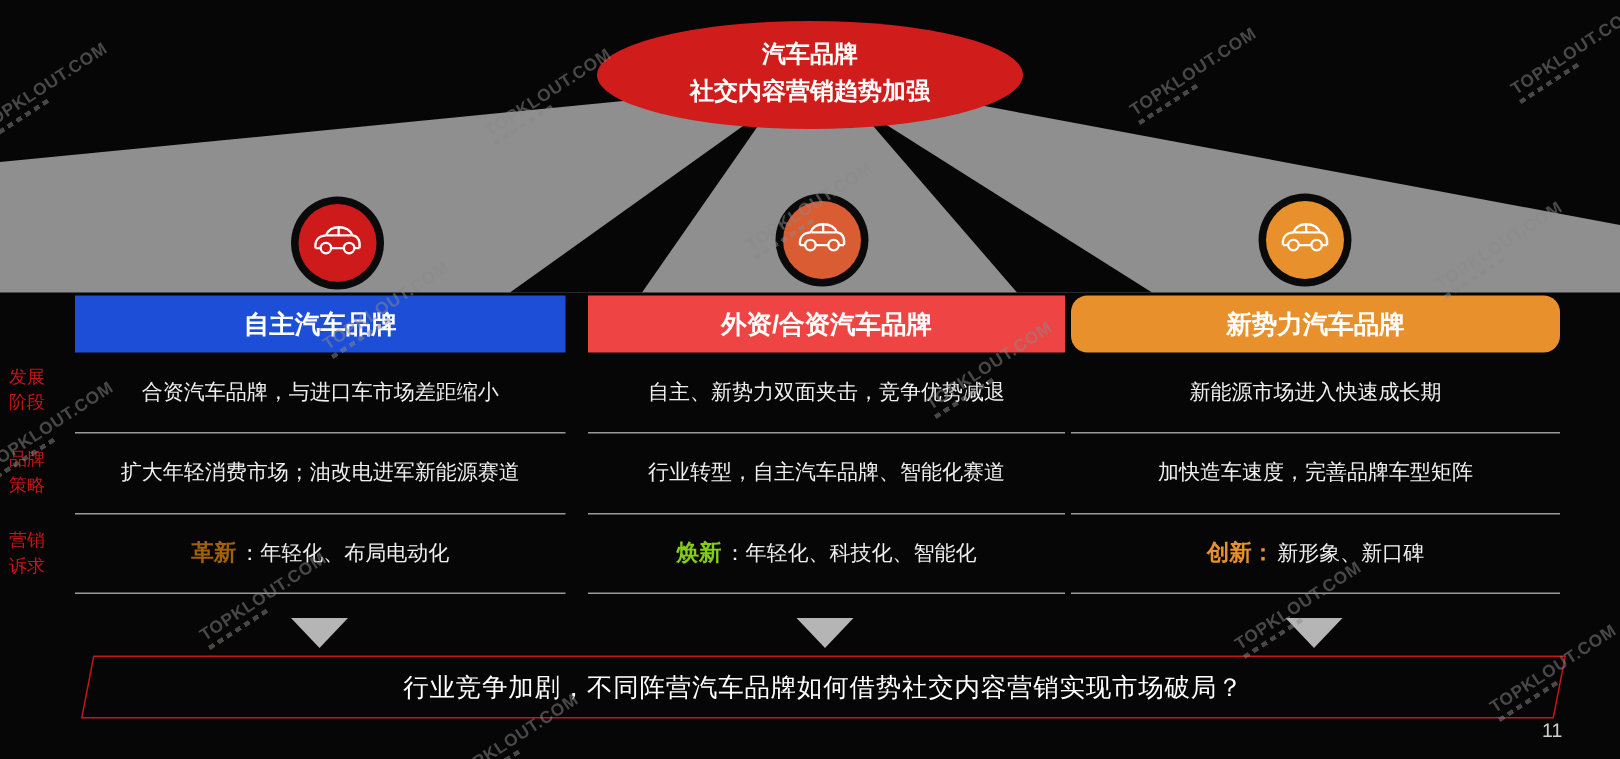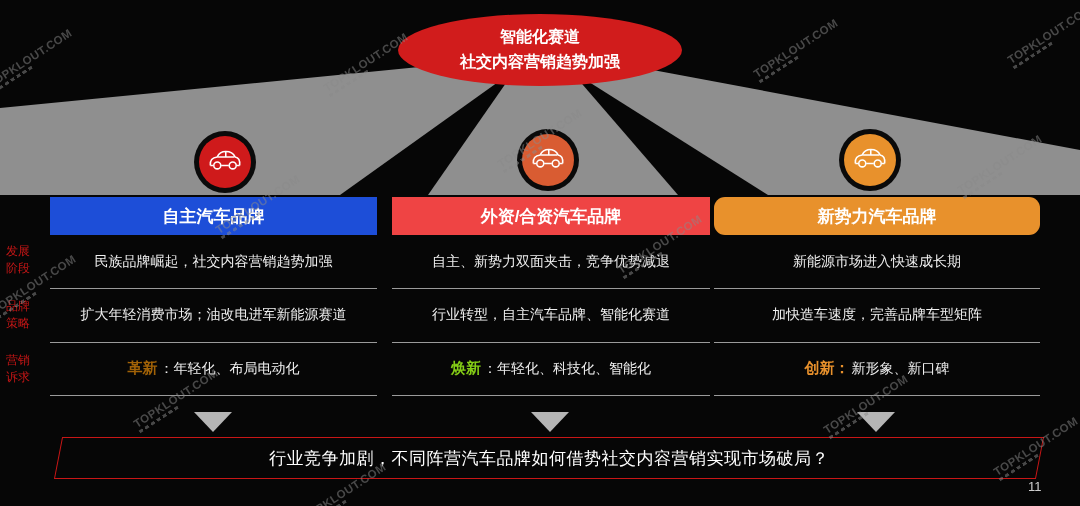--- a/index.html
+++ b/index.html
@@ -44,21 +44,21 @@
 
 <div class="slide">
 
   <svg class="road" width="1080" height="200" viewBox="0 0 1080 200">
     <polygon points="0,108 470,62 610,62 1080,150 1080,195 0,195" fill="#8f8f8f"></polygon>
     <polygon points="515,70 340,195 428,195" fill="#060606"></polygon>
     <polygon points="570,70 678,195 768,195" fill="#060606"></polygon>
   </svg>
 
   <div class="bubble" style="background: rgb(209, 28, 28);">
-    <div>智能化赛道</div>
+    <div>汽车品牌</div>
     <div>社交内容营销趋势加强</div>
   </div>
 
   <div class="circle" style="left: 199px; top: 136px; background: rgb(207, 26, 27);">
     <span>
       <svg viewBox="0 0 44 30" fill="none" stroke="#fff" stroke-width="2">
         <path d="M3 22 Q2 12 12 11 Q15 4 23 4 Q32 4 35 11 Q42 12 41 22"></path>
         <path d="M13 11 L34 11 M23 4 L23 11 M3 22 L7 22 M17 22 L27 22 M37 22 L41 22"></path>
         <circle cx="12" cy="22" r="4.5"></circle>
           <circle cx="32" cy="22" r="4.5"></circle>
@@ -94,21 +94,21 @@
     <div>品牌</div>
     <div>策略</div>
   </div>
   <div class="gutter" style="top: 352px; color: rgb(196, 22, 22);">
     <div>营销</div>
     <div>诉求</div>
   </div>
 
   <div class="col col-1">
     <div class="bar" style="background: #1d4ed8;">自主汽车品牌</div>
-    <div class="row row1">民族品牌崛起，社交内容营销趋势加强</div>
+    <div class="row row1">合资汽车品牌，与进口车市场差距缩小</div>
     <div class="row row2">扩大年轻消费市场；油改电进军新能源赛道</div>
     <div class="row row3">
       <span class="keyword" style="color: #a16207; font-family: Liberation Mono, monospace;">革新</span>
       <span>：年轻化、布局电动化</span>
     </div>
   </div>
 
   <div class="col col-2">
     <div class="bar" style="background: #ef4444;">外资/合资汽车品牌</div>
     <div class="row row1">自主、新势力双面夹击，竞争优势减退</div>

